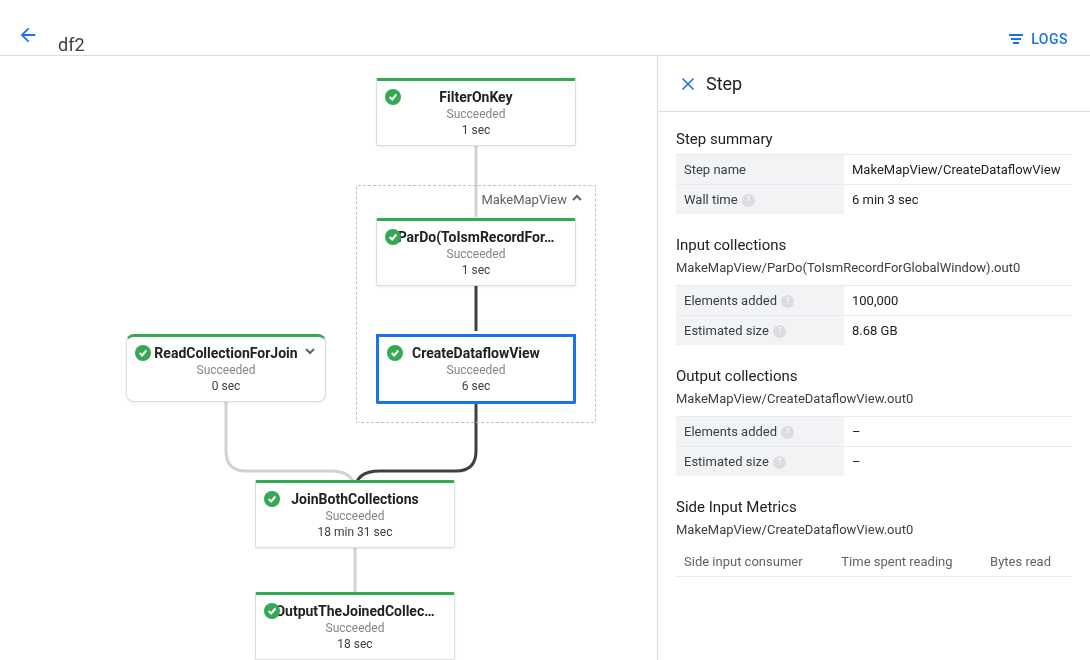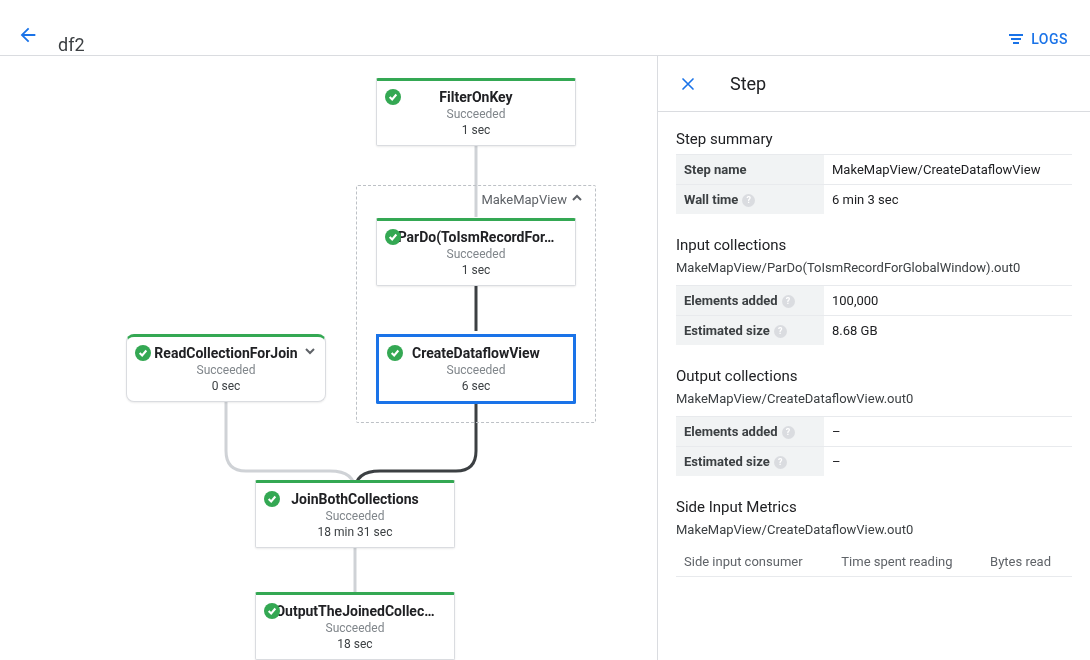--- a/index.html
+++ b/index.html
@@ -69,21 +69,21 @@
 .close-btn {
   width: 24px; height: 24px;
   color: #1a73e8;
   cursor: pointer;
   display: flex; align-items: center; justify-content: center;
 }
 .close-btn svg { width: 20px; height: 20px; }
 .side-title {
   font-size: 18px;
   font-weight: 400;
-  margin-left: 30px;
+  margin-left: 6px;
 }
 .side-body { padding: 18px 18px 30px 18px; }
 .sect-title {
   font-size: 15px;
   font-weight: 400;
   color: #202124;
   margin-bottom: 6px;
 }
 .sect-sub {
   font-size: 13px;
@@ -91,24 +91,24 @@
   margin-bottom: 10px;
 }
 .kv-table { width: 100%; border-collapse: collapse; }
 .kv-table tr { border-top: 1px solid #e8eaed; }
 .kv-table td {
   padding: 7px 8px;
   font-size: 13px;
   vertical-align: middle;
 }
 .kv-table td:first-child {
-  width: 148px;
+  width: 168px;
   background: #f1f3f4;
   color: #3c4043;
-  font-weight: 700;
+  font-weight: 400;
 }
 .sect { margin-bottom: 22px; }
 .help {
   display: inline-block;
   width: 13px; height: 13px;
   border-radius: 50%;
   background: #dadce0;
   color: #fff;
   font-size: 9px;
   line-height: 13px;

